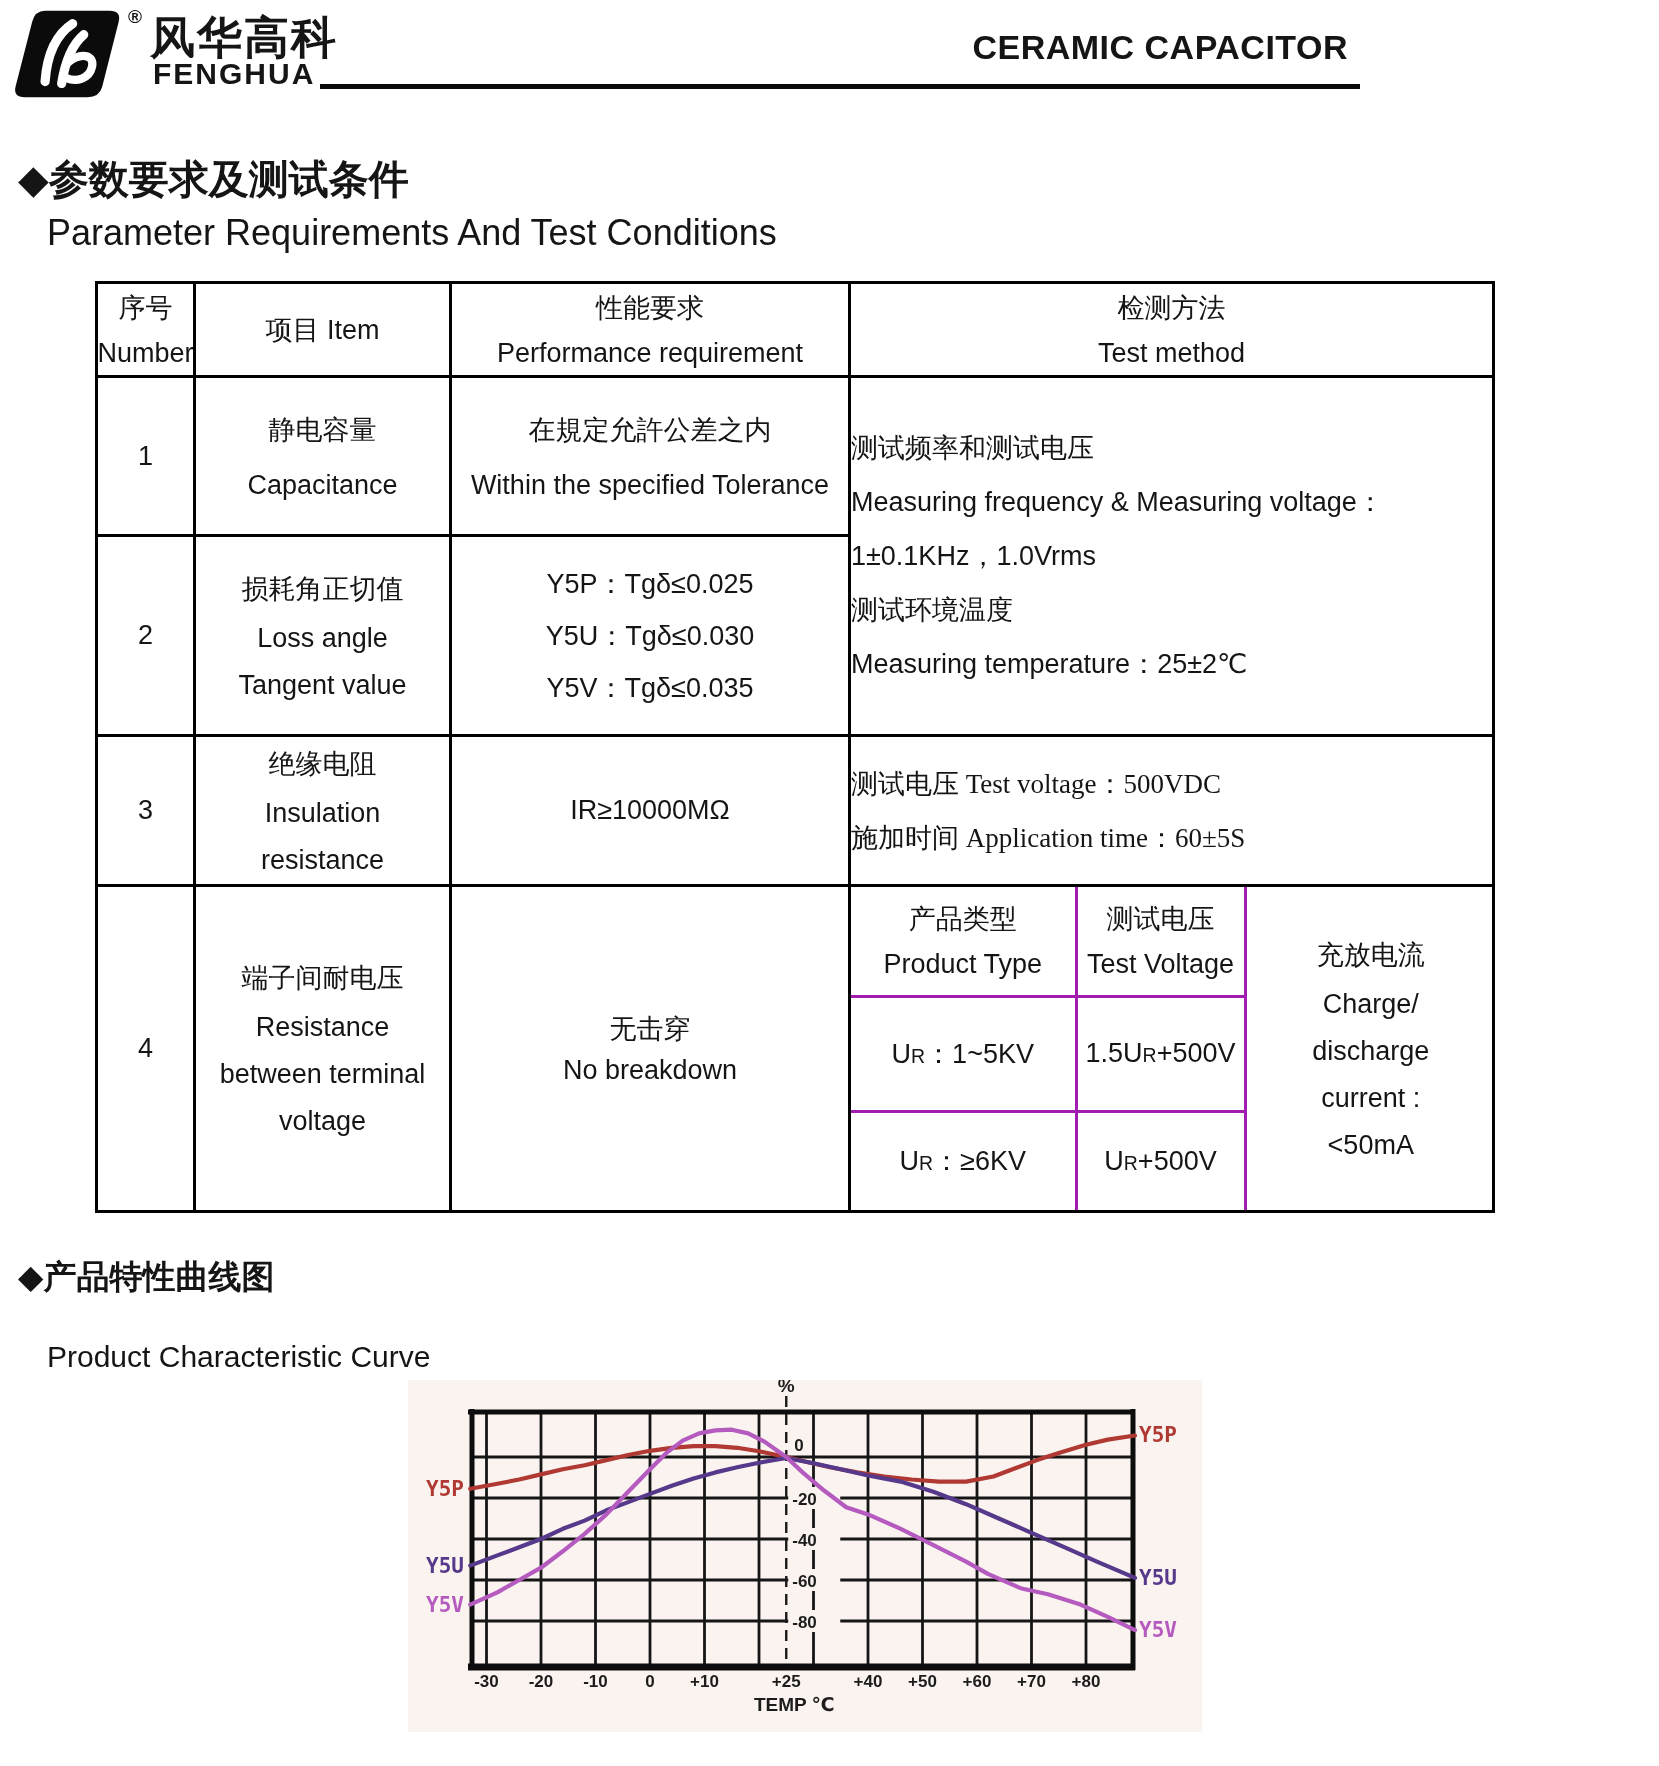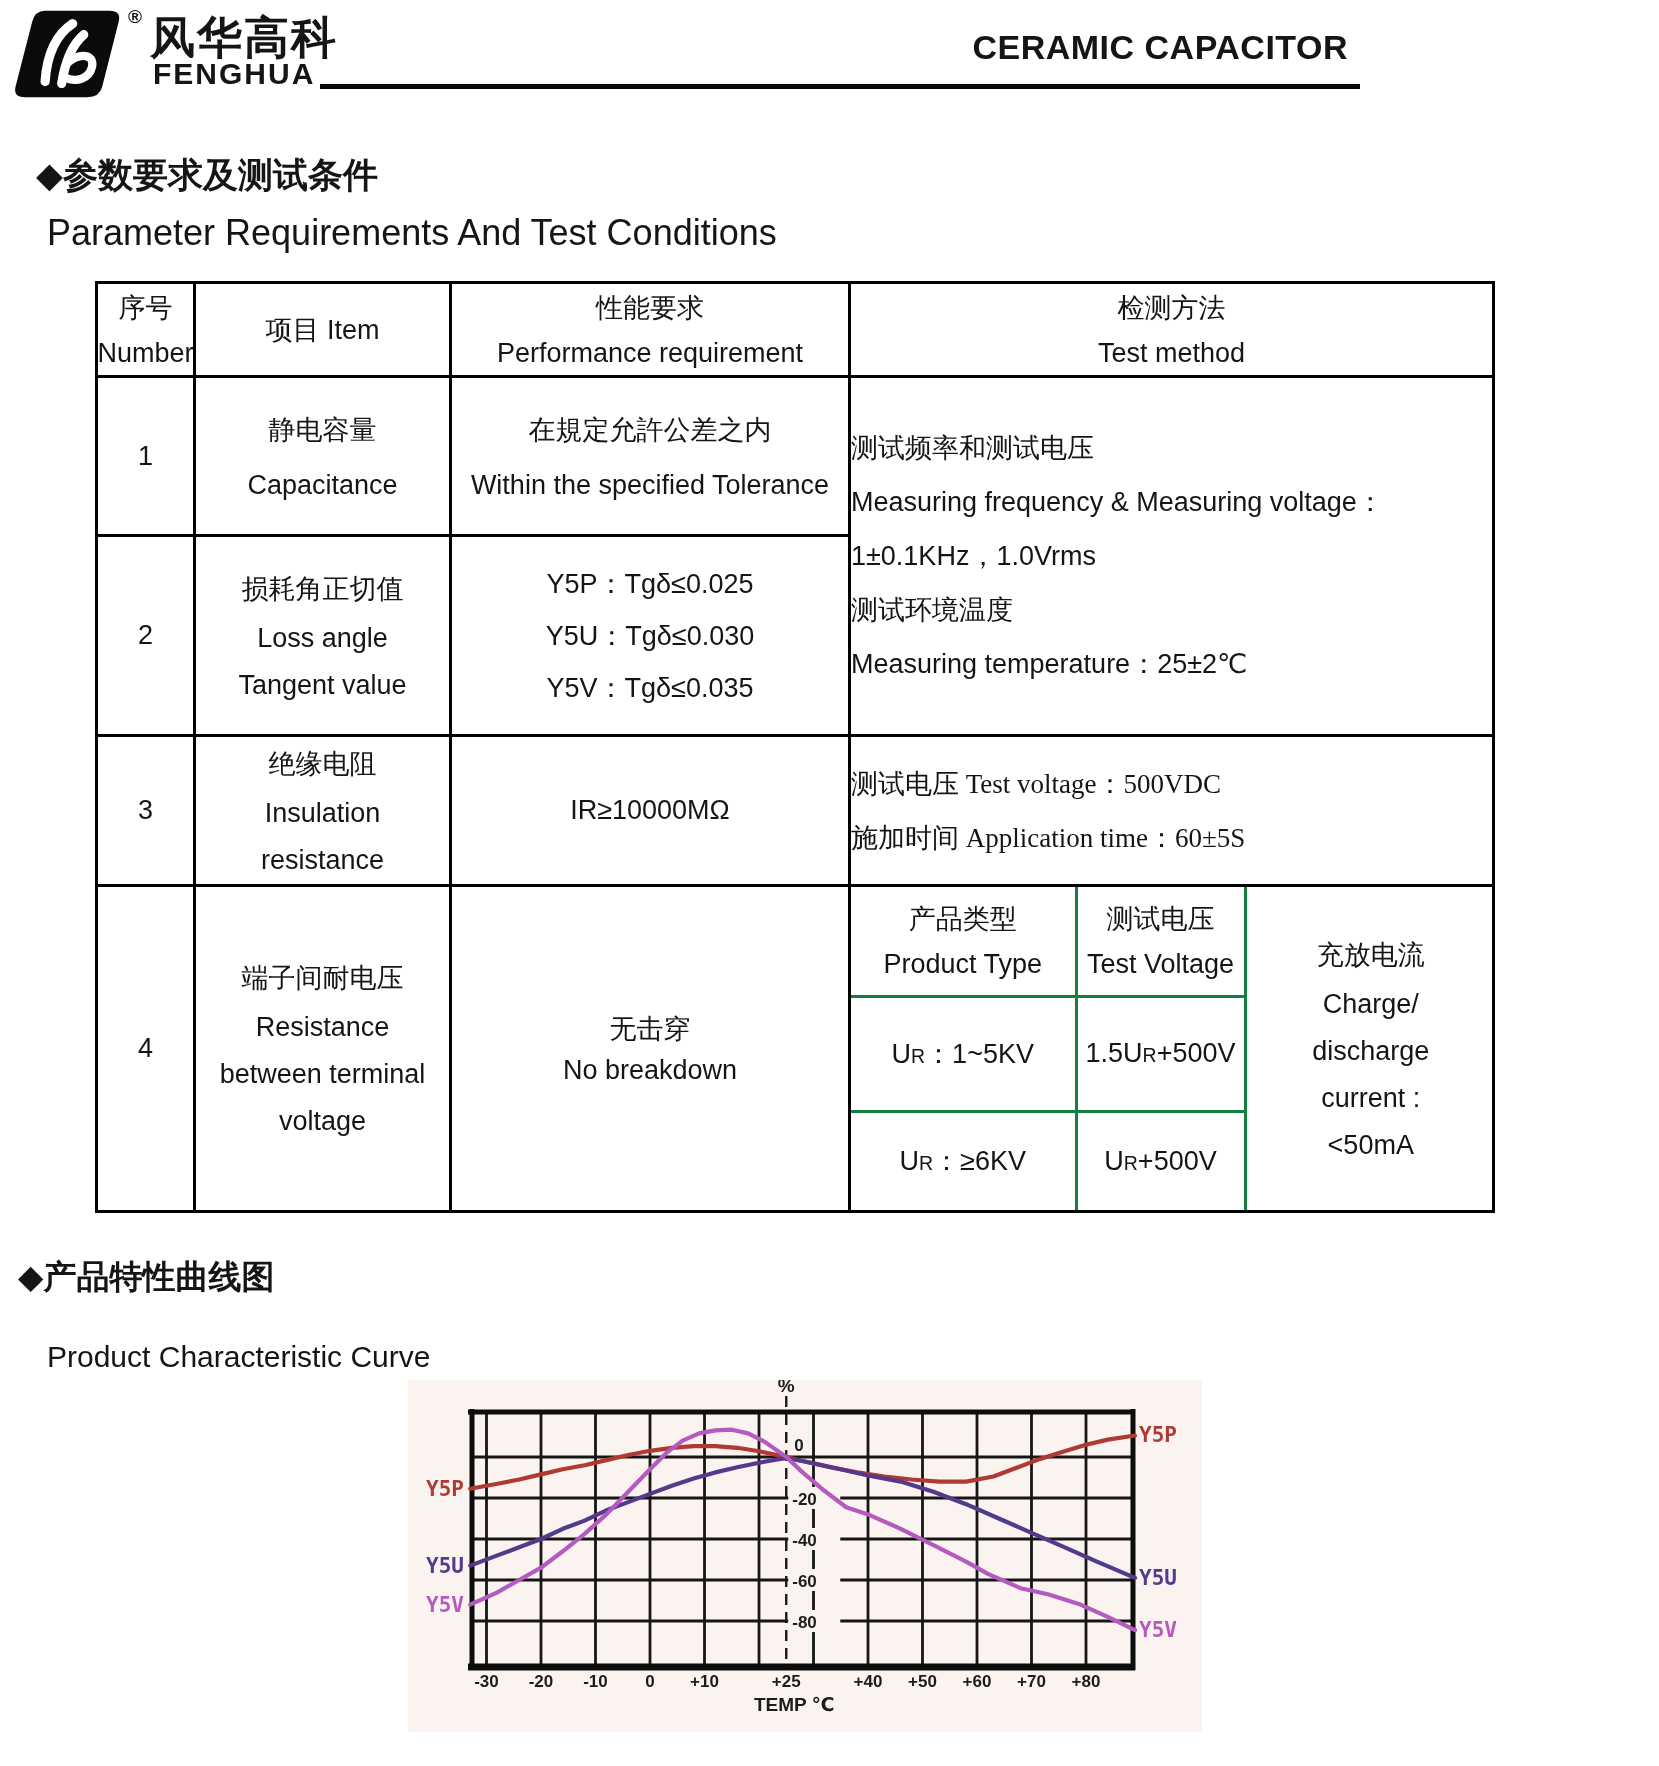--- a/index.html
+++ b/index.html
@@ -6,37 +6,37 @@
   .page{position:relative;width:1659px;height:1766px;background:#ffffff;
         font-family:"Liberation Sans","DejaVu Sans",sans-serif;color:#151515;overflow:hidden;}
   
   .logo-icon{position:absolute;left:10px;top:8px;width:118px;height:92px;}
   .reg-mark{position:absolute;left:128px;top:6px;font-size:19px;font-weight:bold;}
   .brand-cn{position:absolute;left:150px;top:8px;font-size:45px;font-weight:bold;letter-spacing:2px;}
   .brand-en{position:absolute;left:153px;top:57px;font-size:30px;font-weight:bold;letter-spacing:2px;}
   .doc-title{position:absolute;right:311px;top:28px;font-size:34px;font-weight:bold;letter-spacing:0.5px;}
   .head-rule{position:absolute;left:320px;top:84px;width:1040px;height:5px;background:#0a0a0a;}
   
-  .sec1-cn{position:absolute;left:36px;top:152px;font-size:35px;font-weight:600;}
+  .sec1-cn{position:absolute;left:18px;top:152px;font-size:40px;font-weight:600;}
   .sec1-en{position:absolute;left:47px;top:212px;font-size:36px;}
   .sec2-cn{position:absolute;left:18px;top:1255px;font-size:33px;font-weight:600;}
   .sec2-en{position:absolute;left:47px;top:1340px;font-size:30px;}
   
   table.main{position:absolute;left:95px;top:281px;width:1397px;border-collapse:collapse;table-layout:fixed;}
   table.main>tbody>tr>td{border:3px solid #000;text-align:center;vertical-align:middle;
         font-size:27px;padding:0;}
   .lines{display:flex;flex-direction:column;justify-content:center;align-items:center;height:100%;}
   .g27>div{margin:4px 0;} .g22>div{margin:11px 0;} .g19>div{margin:9px 0;}
   .g17>div{margin:8px 0;} .g16>div{margin:8px 0;} .g12>div{margin:6px 0;}
   .left-align{align-items:flex-start;text-align:left;padding-right:6px;}
   .serif{font-family:"Liberation Serif","DejaVu Serif",serif;}
   .ur-sub{font-size:0.72em;}
   td.nest-holder{padding:0;vertical-align:top;}
   table.sub{width:100%;height:100%;border-collapse:collapse;table-layout:fixed;}
-  table.sub td{border:3px solid #15803d;text-align:center;vertical-align:middle;font-size:27px;}
+  table.sub td{border:3px solid #a21caf;text-align:center;vertical-align:middle;font-size:27px;}
   table.sub tr:first-child td{border-top:none;}
   table.sub tr td:first-child{border-left:none;}
   table.sub td.last{border-right:none;}
   table.sub td.no-b{border-bottom:none;}
   
   .chart-wrap{position:absolute;left:380px;top:1380px;width:830px;height:380px;}
   .chart-wrap svg{width:100%;height:100%;display:block;}
   .grid{stroke:#161616;stroke-width:2.8;}
   .pborder{stroke:#0d0d0d;stroke-width:5;}
   .pborder-b{stroke:#0d0d0d;stroke-width:7;}

